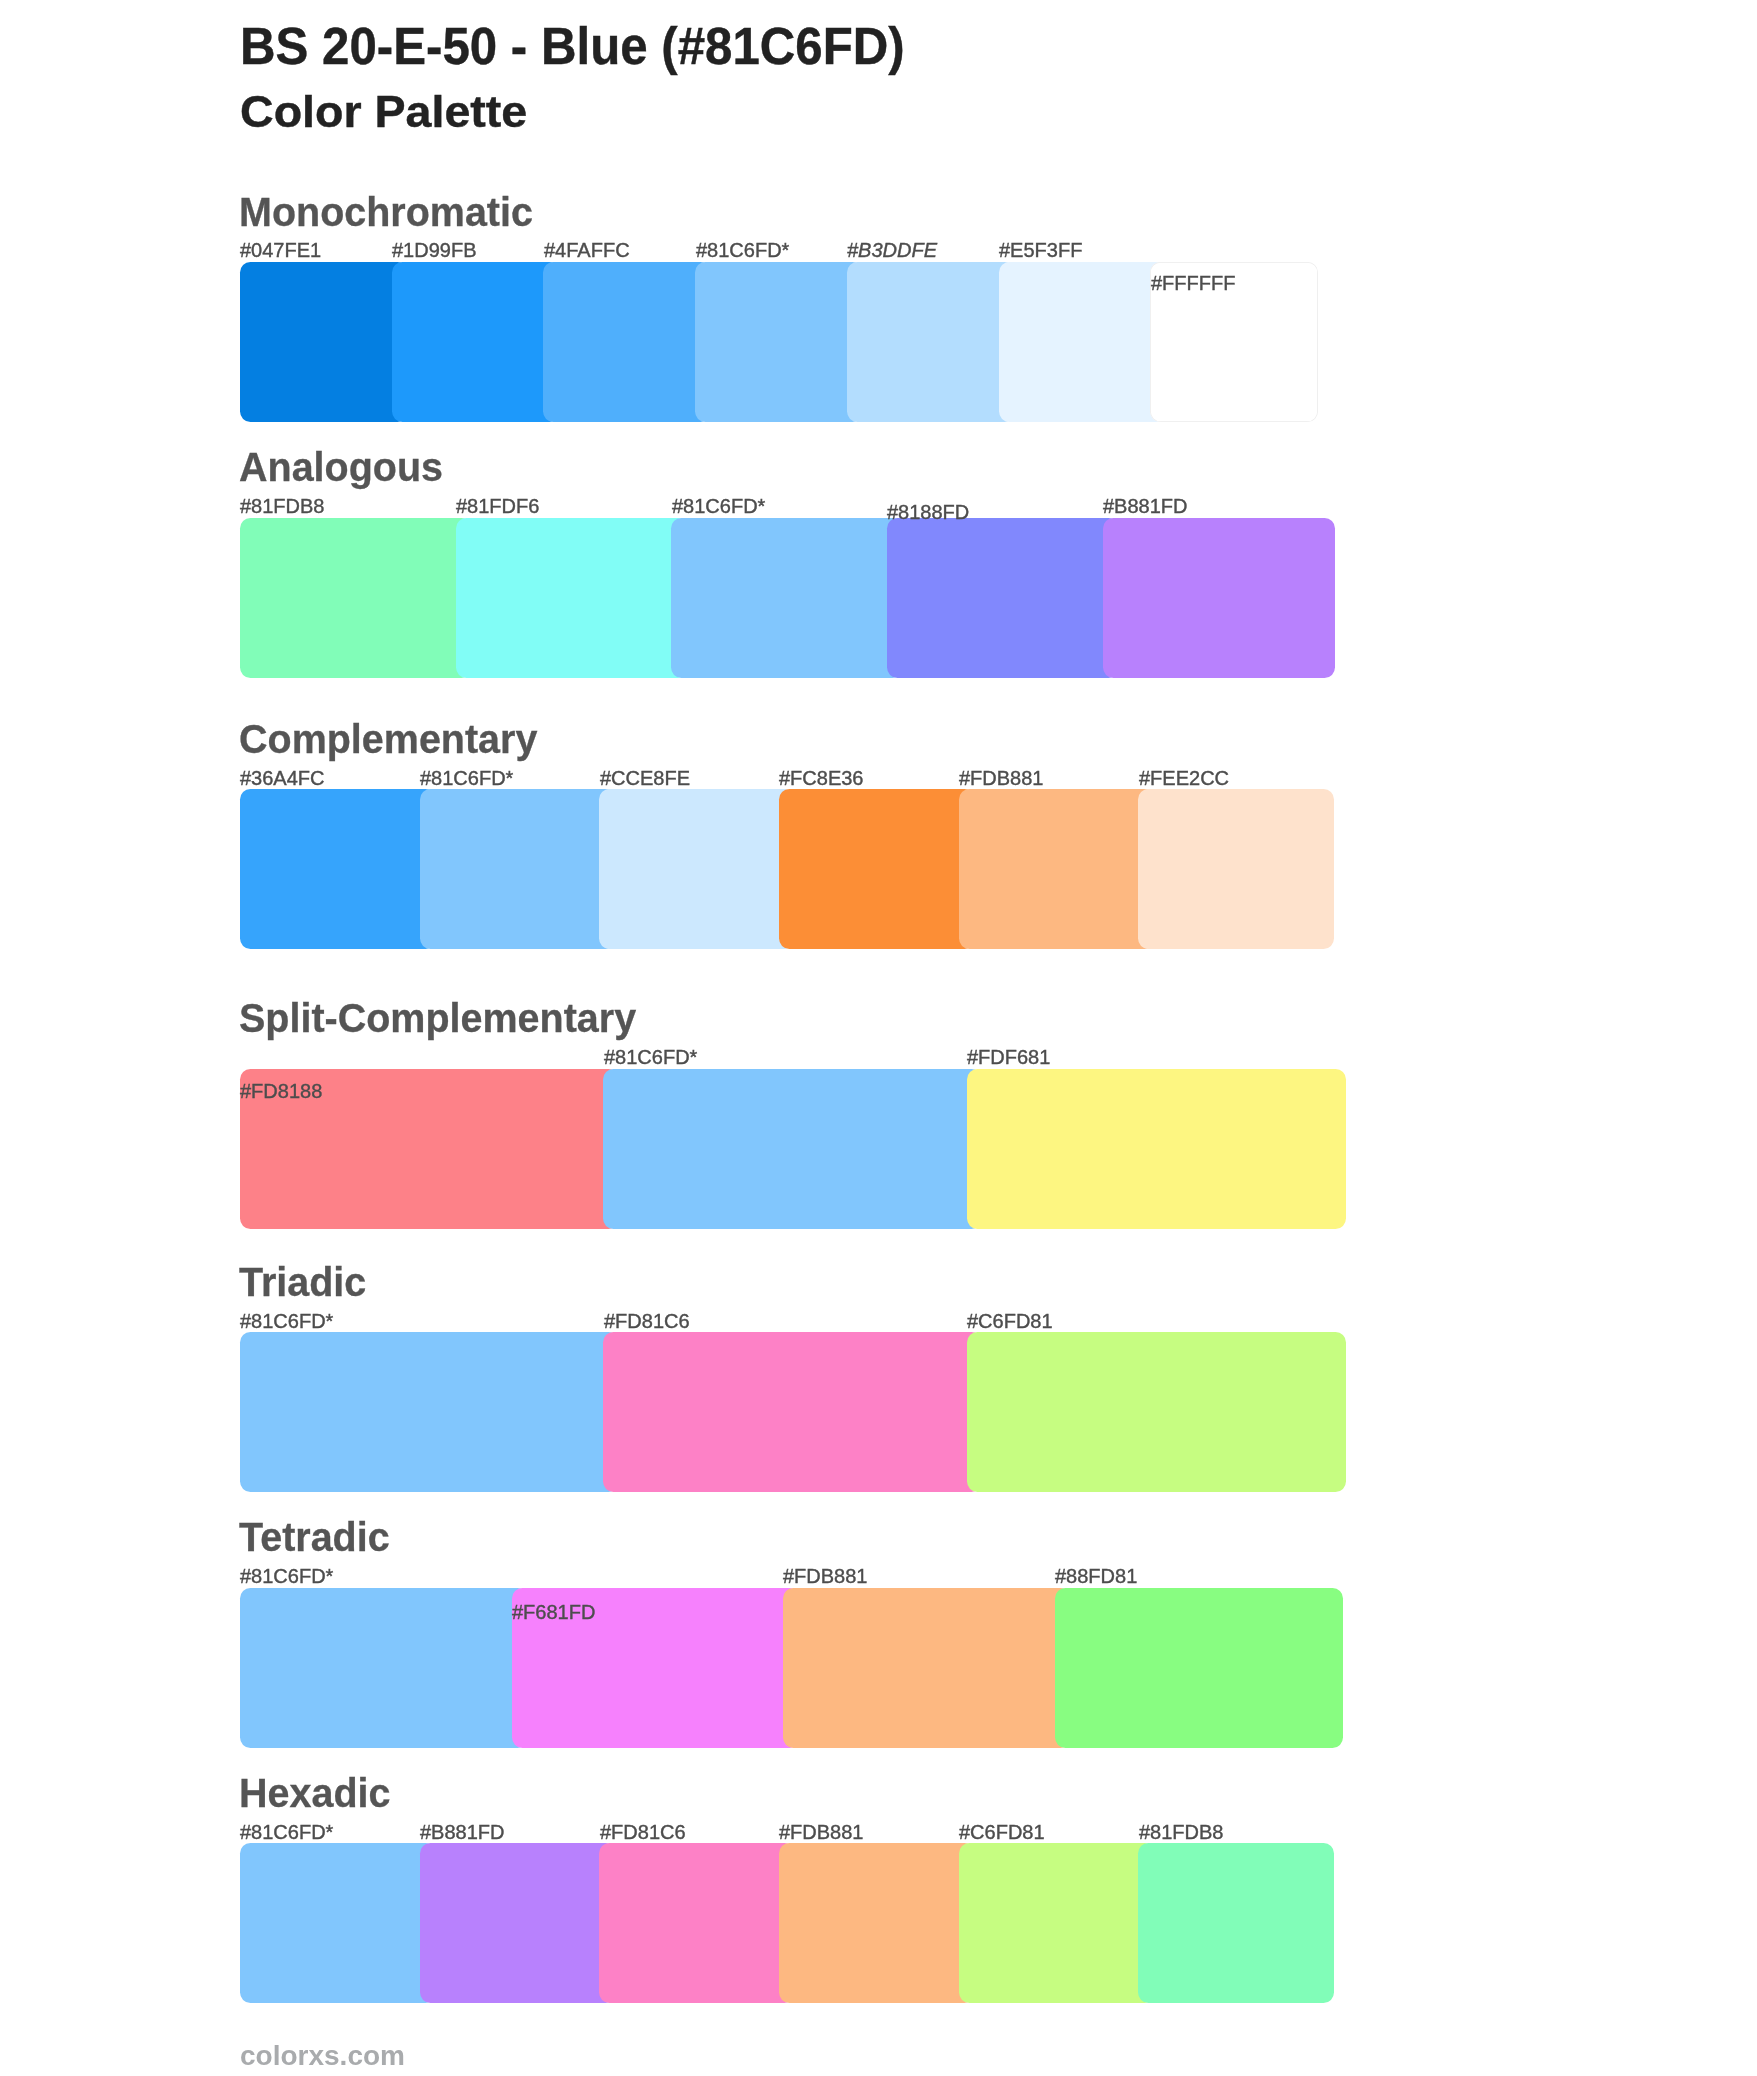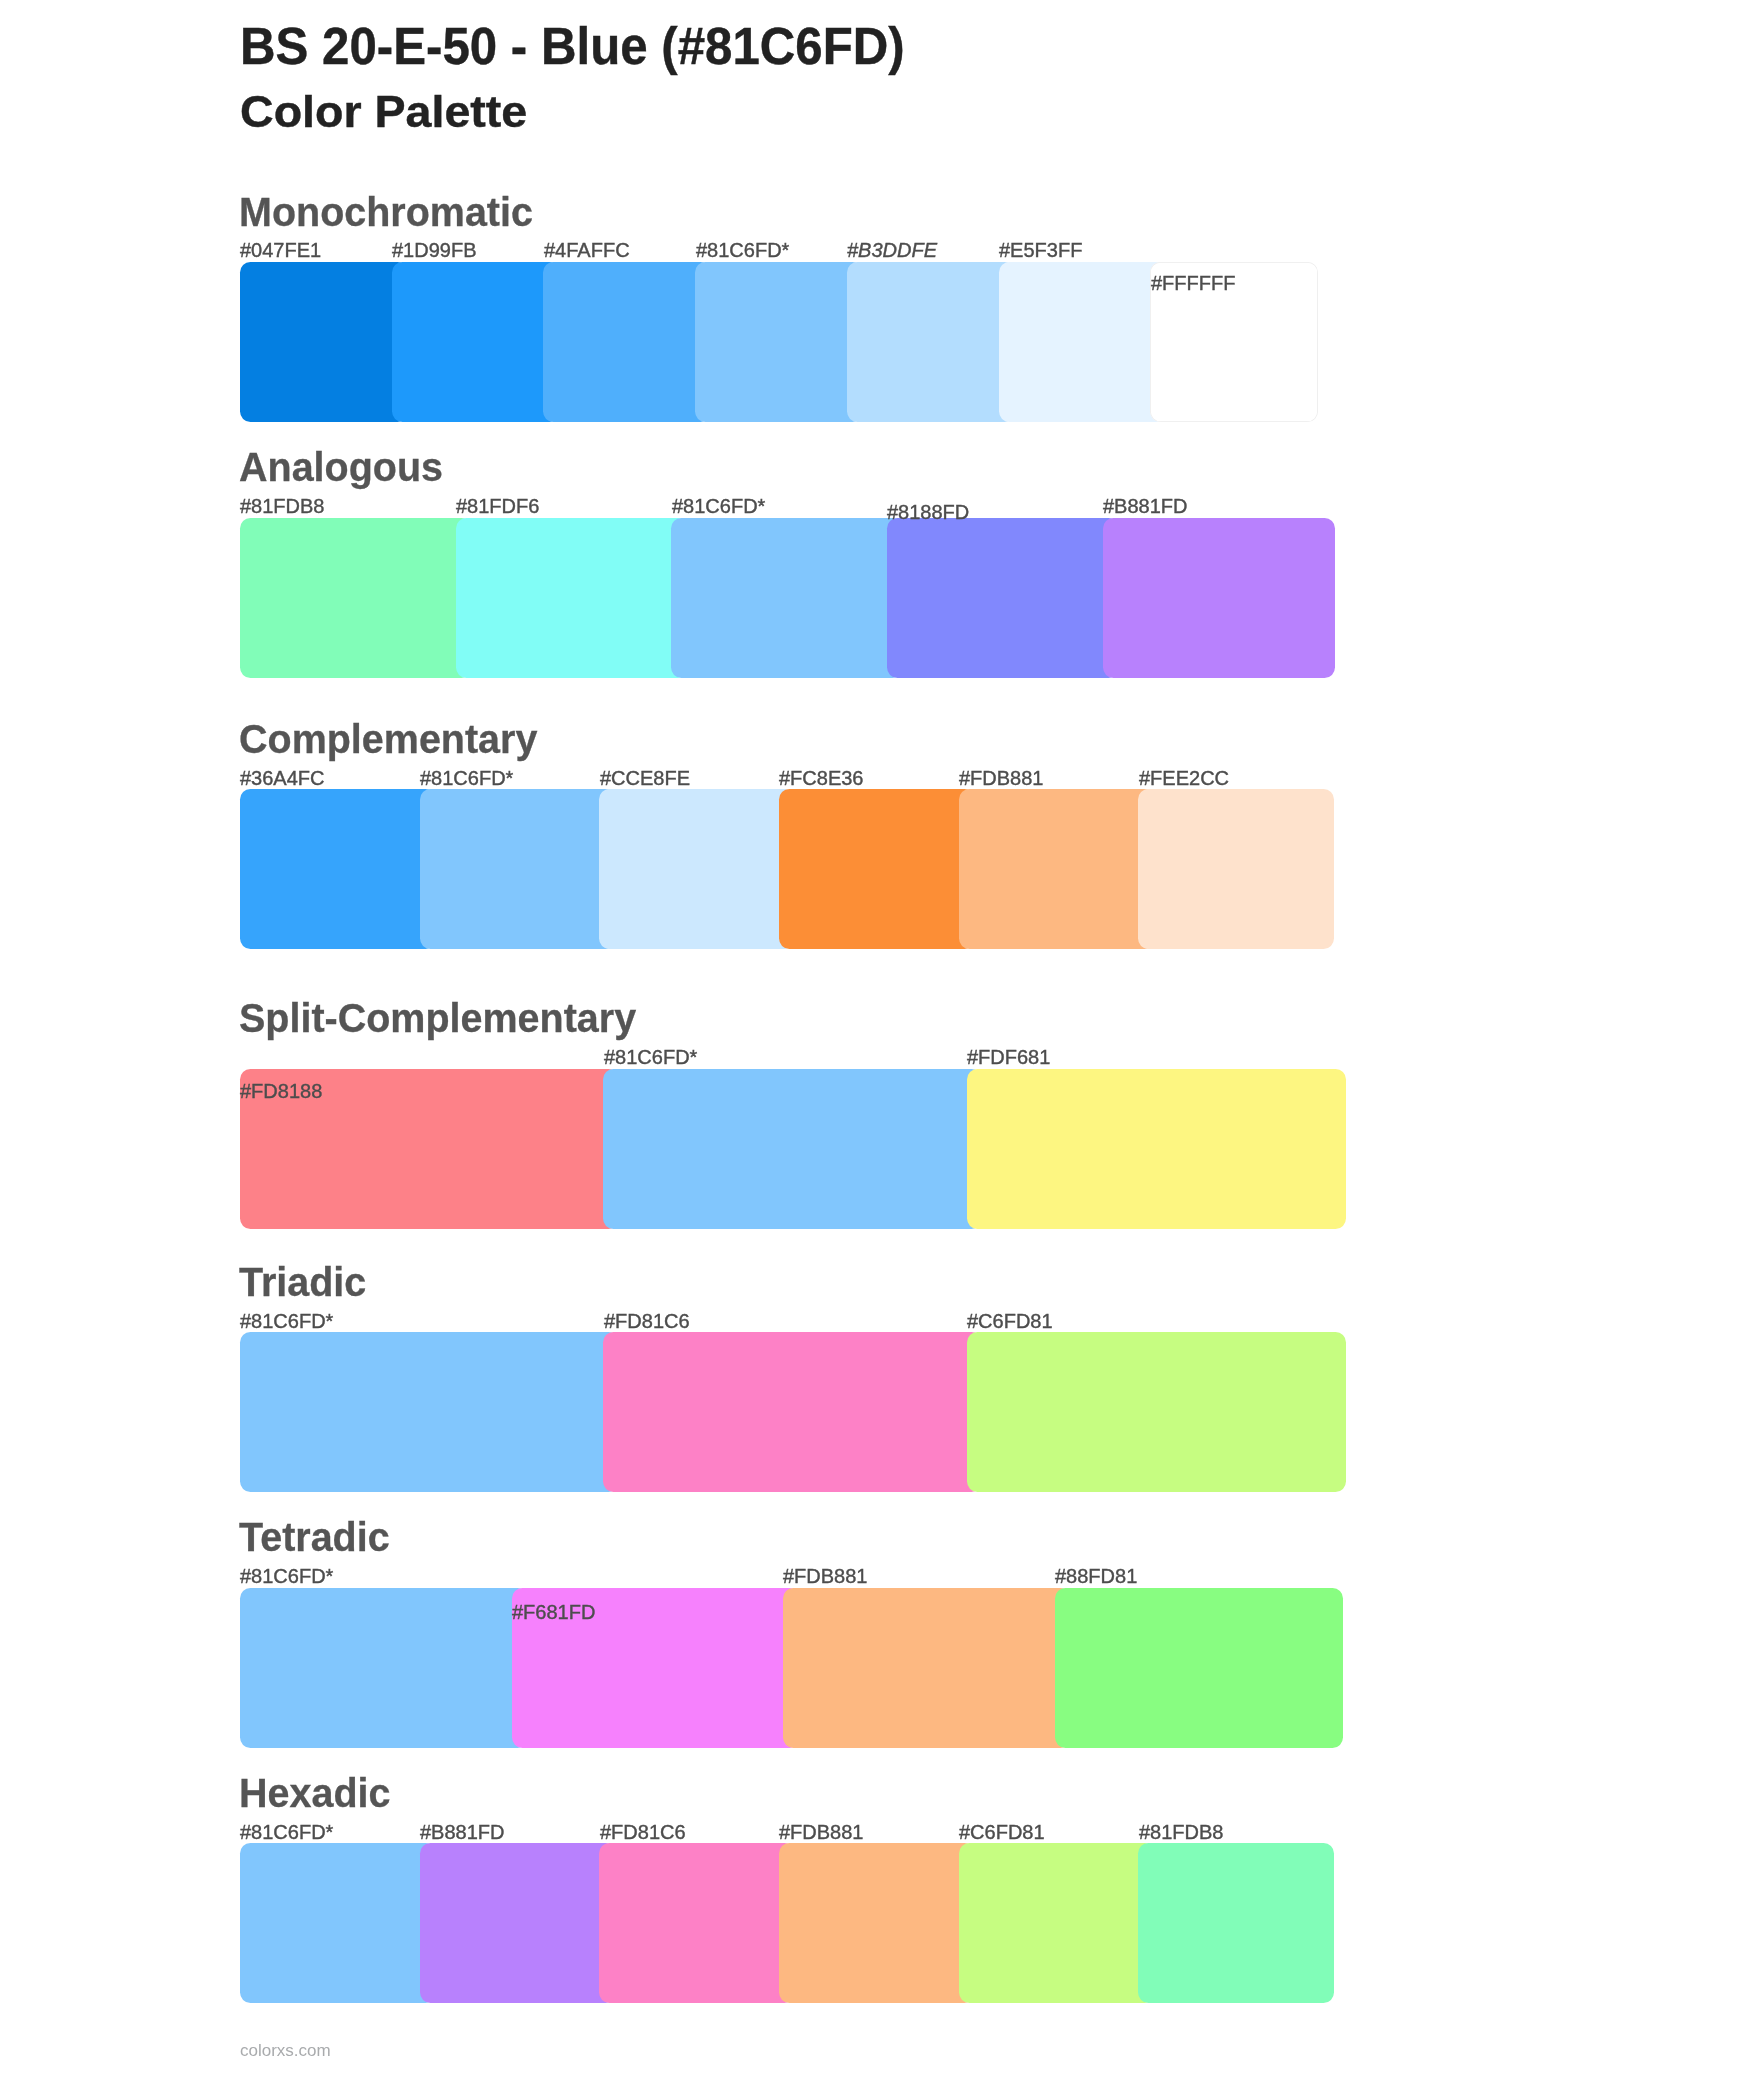--- a/index.html
+++ b/index.html
@@ -35,22 +35,23 @@
   .swatch{position:absolute;top:0;height:160px;border-radius:10.4px;}
   .swatch-outline{box-shadow:inset 0 0 0 0.8px #ececec;}
   .swatch-label{
     position:absolute;
     font-size:20px;color:#4d4d4d;line-height:1;white-space:nowrap;
     -webkit-text-stroke:0.4px #4d4d4d;
     transform:translateZ(0);
   }
   #page-footer{
     position:absolute;left:240px;top:2042px;
-    font-size:17px;color:#a9abad;line-height:1;white-space:nowrap;
+    font-size:28px;color:#a9abad;line-height:1;white-space:nowrap;
     transform:translateZ(0);
+    font-weight:bold;
   }
 </style>
 </head>
 <body>
 
 <div id="page">
   <div id="page-title">BS 20-E-50 - Blue (#81C6FD)</div>
   <div id="page-subtitle">Color Palette</div>
   <div id="sections-host">
       <div class="section-name" style="top: 192px;">Monochromatic</div>

